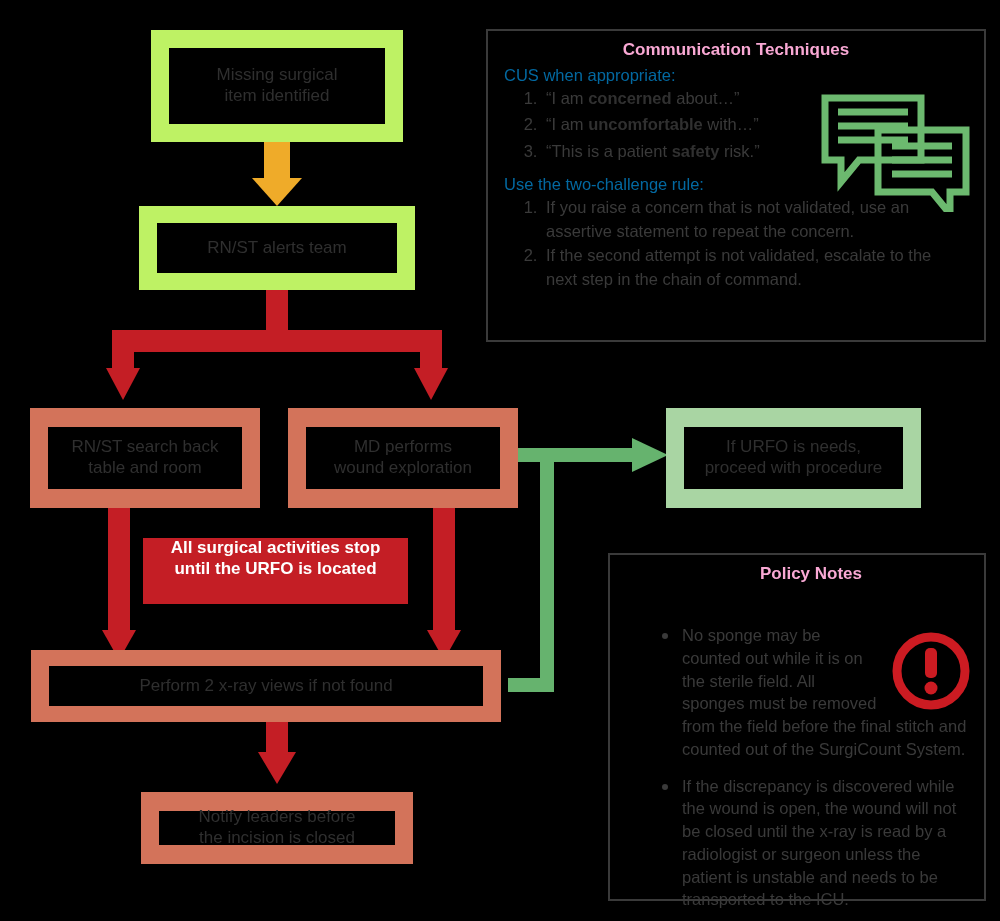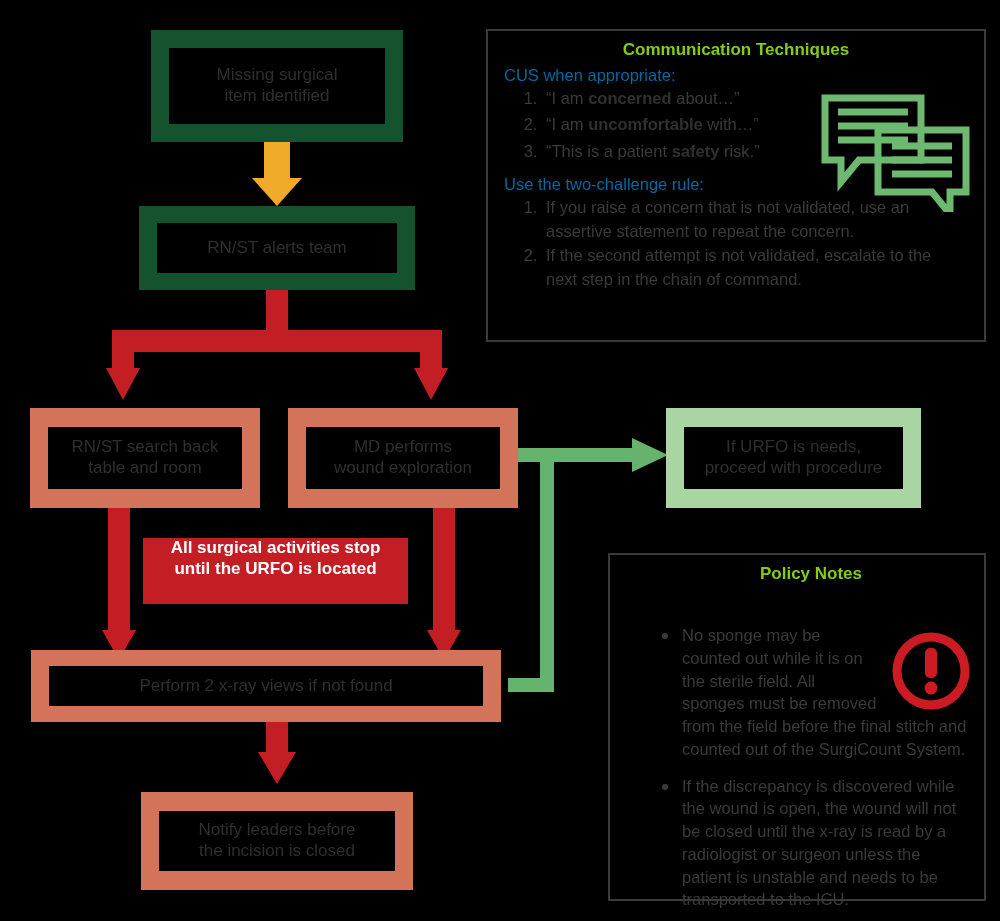--- a/index.html
+++ b/index.html
@@ -28,21 +28,21 @@
     position: absolute;
     box-sizing: border-box;
     background: #000;
     display: flex;
     align-items: center;
     justify-content: center;
     text-align: center;
     color: #2f2f2f;
     line-height: 1.22;
   }
-  .node.tan    { background: #14532d; }
+  .node.tan    { background: #bef264; }
   .node.salmon { background: #d3735a; }
   .node.green  { background: #a9d5a3; }
 
   
   .alert-band {
     position: absolute;
     box-sizing: border-box;
     background: #c41e25;
     color: #ffffff;
     font-weight: bold;
@@ -61,21 +61,21 @@
     position: absolute;
     box-sizing: border-box;
     border: 2px solid #3a3a3a;
     background: #000;
     color: #363636;
   }
   .panel-title {
     text-align: center;
     font-weight: bold;
     font-size: 17px;
-    color: #84cc16;
+    color: #f9a8d4;
     margin: 9px 0 6px 0;
   }
   .panel-body { padding: 0 14px 8px 14px; position: relative; }
   .lead {
     font-size: 16.5px;
     color: #0369a1;
     margin: 4px 0 2px 2px;
   }
   ol.numlist {
     margin: 2px 0 10px 0;
@@ -202,21 +202,21 @@
       <div>until the URFO is located</div>
     </div>
   </div>
 
   <div class="node salmon" style="left:31px; top:650px; width:470px; height:72px;">
     <div class="inner" style="left:18px; top:16px; right:18px; bottom:16px; font-size:17px;">
       <div>Perform 2 x-ray views if not found</div>
     </div>
   </div>
 
-  <div class="node salmon" style="left:141px; top:792px; width:272px; height:98px;">
+  <div class="node salmon" style="left:141px; top:792px; width:272px; height:72px;">
     <div class="inner" style="left:18px; top:19px; right:18px; bottom:19px; font-size:17px;">
       <div>
         <div>Notify leaders before</div>
         <div>the incision is closed</div>
       </div>
     </div>
   </div>
 
   <div class="node green" style="left:666px; top:408px; width:255px; height:100px;">
     <div class="inner" style="left:18px; top:19px; right:18px; bottom:19px; font-size:17px;">

